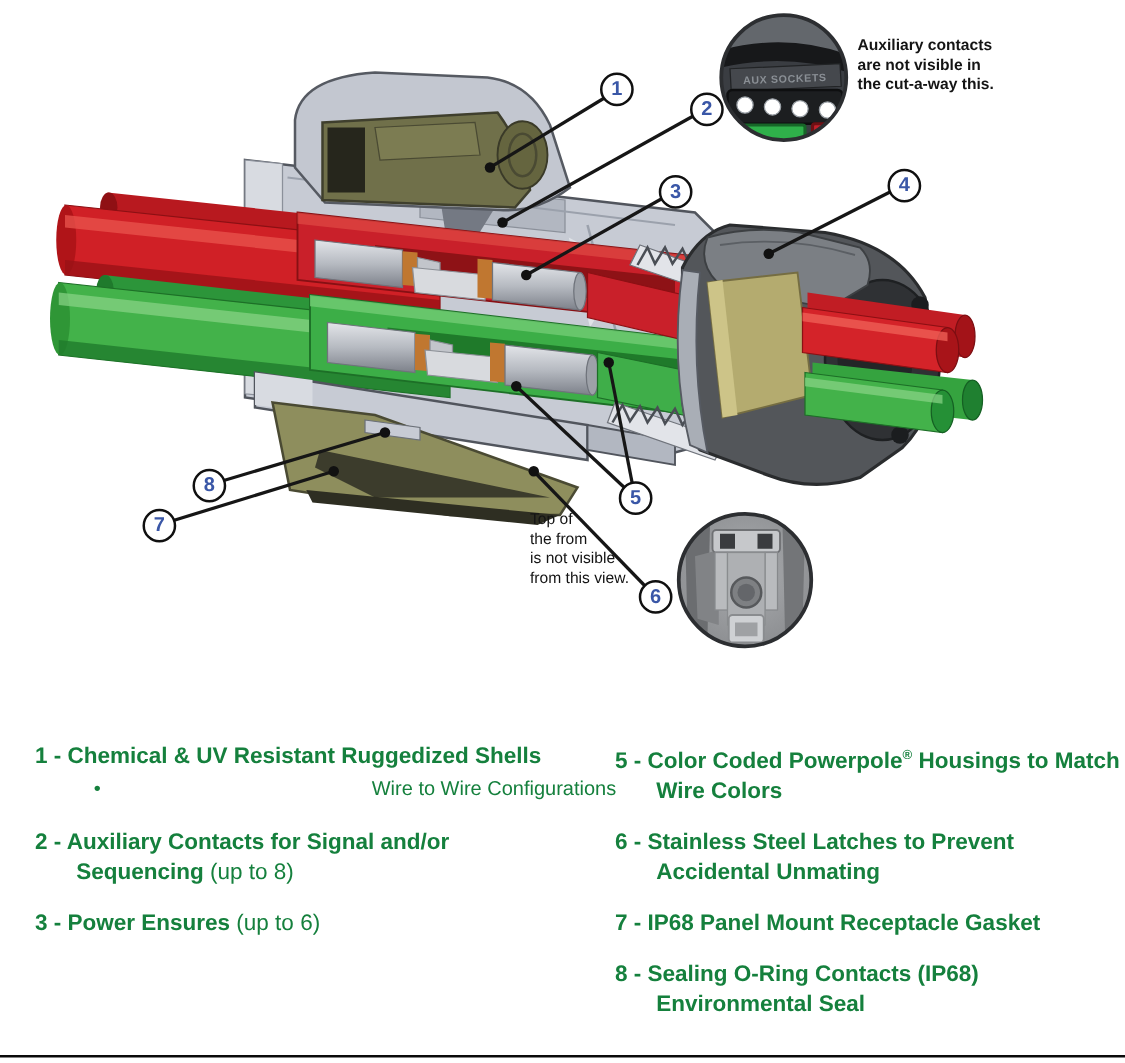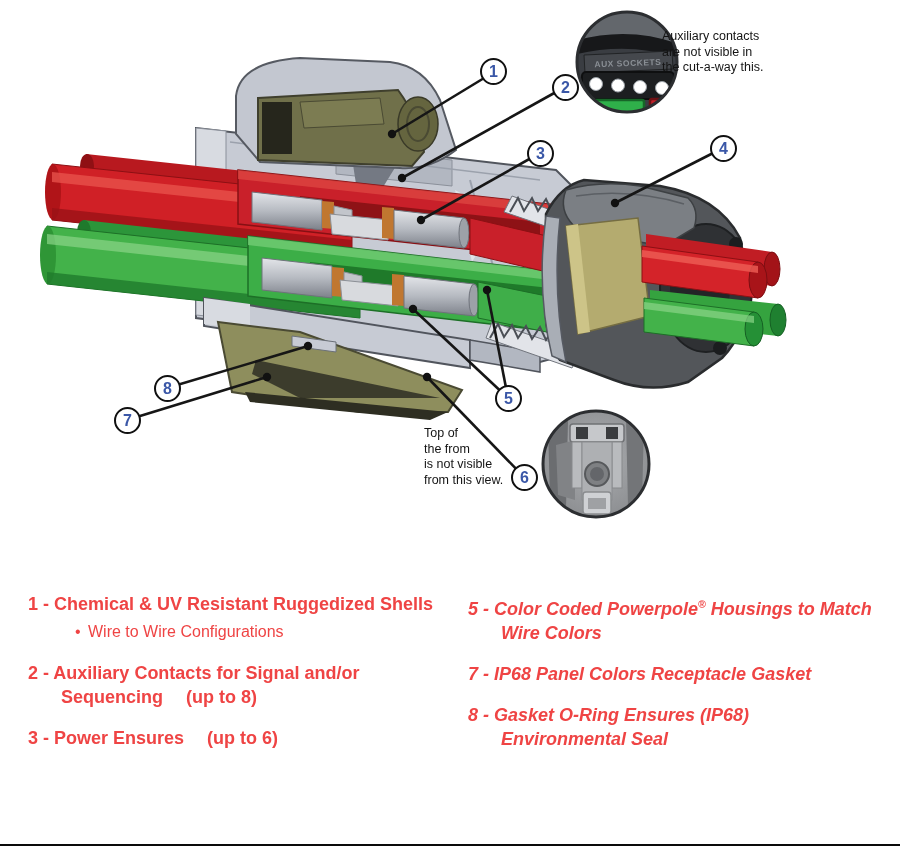--- a/index.html
+++ b/index.html
@@ -6,27 +6,27 @@
   .page{position:relative;width:900px;height:850px;background:#fff;overflow:hidden;
         font-family:"Liberation Sans",sans-serif;color:#0d0d0d;}
   .fig{position:absolute;left:0;top:0;width:900px;height:560px;}
   .callout{position:absolute;width:27px;height:27px;border:2.5px solid #101010;border-radius:50%;
            background:#fff;box-sizing:border-box;display:flex;align-items:center;justify-content:center;
            font-weight:bold;font-size:16px;color:#3a57a7;z-index:5;}
   .note{position:absolute;font-size:12.5px;line-height:15.5px;color:#141414;z-index:4;}
   .legend{position:absolute;top:592px;left:0;width:900px;}
   .col{position:absolute;top:0;}
   .col.left{left:28px;width:465px;}
-  .col.right{left:468px;width:408px;font-style:italic;}
+  .col.right{left:492px;width:408px;}
   .item{font-weight:bold;font-size:18px;line-height:24px;padding-left:33px;text-indent:-33px;
-        margin:0 0 17px 0;color:#ef4444;}
-  .item .suffix{font-weight:bold;margin-left:23px;}
+        margin:0 0 17px 0;color:#15803d;}
+  .item .suffix{font-weight:normal;margin-left:5px;}
   .item sup{font-size:10.5px;font-weight:bold;}
   .item .aftersup{margin-left:5px;}
-  .bullets{margin:4px 0 0 0;padding:0;font-weight:normal;text-indent:0;}
+  .bullets{margin:4px 0 0 0;padding:0;font-weight:normal;text-indent:0;text-align:right;}
   .bullet{font-size:16px;line-height:24px;padding-left:27px;position:relative;}
   .bullet::before{content:"\2022";position:absolute;left:14px;}
   .bottom-rule{position:absolute;left:0;top:844px;width:900px;height:2px;background:#0a0a0a;}
 </style>
 </head>
 <body>
 
 <div class="page">
 
   <svg class="fig" viewBox="0 0 900 560">
@@ -231,26 +231,26 @@
 
   <div class="callout" style="left:480px;top:58px;">1</div>
   <div class="callout" style="left:552px;top:74px;">2</div>
   <div class="callout" style="left:527px;top:140px;">3</div>
   <div class="callout" style="left:710px;top:135px;">4</div>
   <div class="callout" style="left:495px;top:385px;">5</div>
   <div class="callout" style="left:511px;top:464px;">6</div>
   <div class="callout" style="left:114px;top:407px;">7</div>
   <div class="callout" style="left:154px;top:375px;">8</div>
 
-  <div class="note" style="left:662px;top:29px;width:120px;">
+  <div class="note" style="left:686px;top:29px;width:120px;font-weight:bold;">
     <div>Auxiliary contacts</div>
     <div>are not visible in</div>
     <div>the cut-a-way this.</div>
   </div>
-  <div class="note" style="left:424px;top:408px;width:92px;margin-top:18px;">
+  <div class="note" style="left:424px;top:408px;width:92px;">
     <div>Top of</div>
     <div>the from</div>
     <div>is not visible</div>
     <div>from this view.</div>
   </div>
 
   <div class="legend">
     <div class="col left">
       <div class="item">
         <span>1 - </span><span>Chemical &amp; UV Resistant Ruggedized Shells</span>
@@ -263,22 +263,25 @@
       </div>
       <div class="item">
         <span>3 - </span><span>Power Ensures</span><span class="suffix">(up to 6)</span>
       </div>
     </div>
     <div class="col right">
       <div class="item">
         <span>5 - </span><span>Color Coded Powerpole</span><sup>®</sup><span class="aftersup">Housings to Match Wire Colors</span>
       </div>
       <div class="item">
-        <span>7 - </span><span>IP68 Panel Colors Receptacle Gasket</span>
-      </div>
-      <div class="item">
-        <span>8 - </span><span>Gasket O-Ring Ensures (IP68) Environmental Seal</span>
+        <span>6 - </span><span>Stainless Steel Latches to Prevent Accidental Unmating</span>
+      </div>
+      <div class="item">
+        <span>7 - </span><span>IP68 Panel Mount Receptacle Gasket</span>
+      </div>
+      <div class="item">
+        <span>8 - </span><span>Sealing O-Ring Contacts (IP68) Environmental Seal</span>
       </div>
     </div>
   </div>
 
   <div class="bottom-rule"></div>
 </div>
 
 </body></html>

